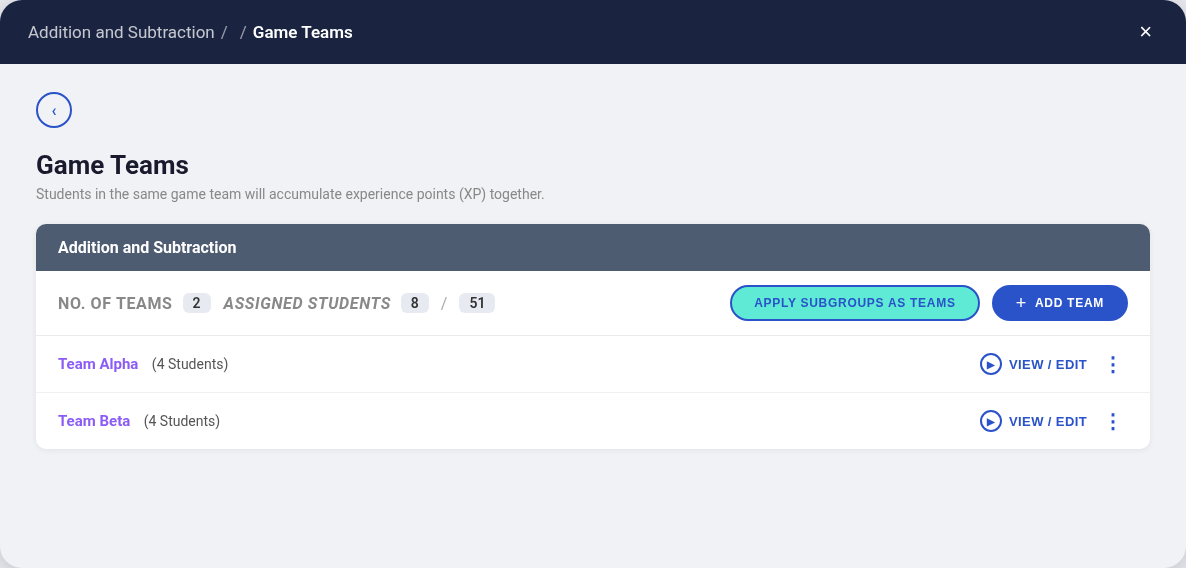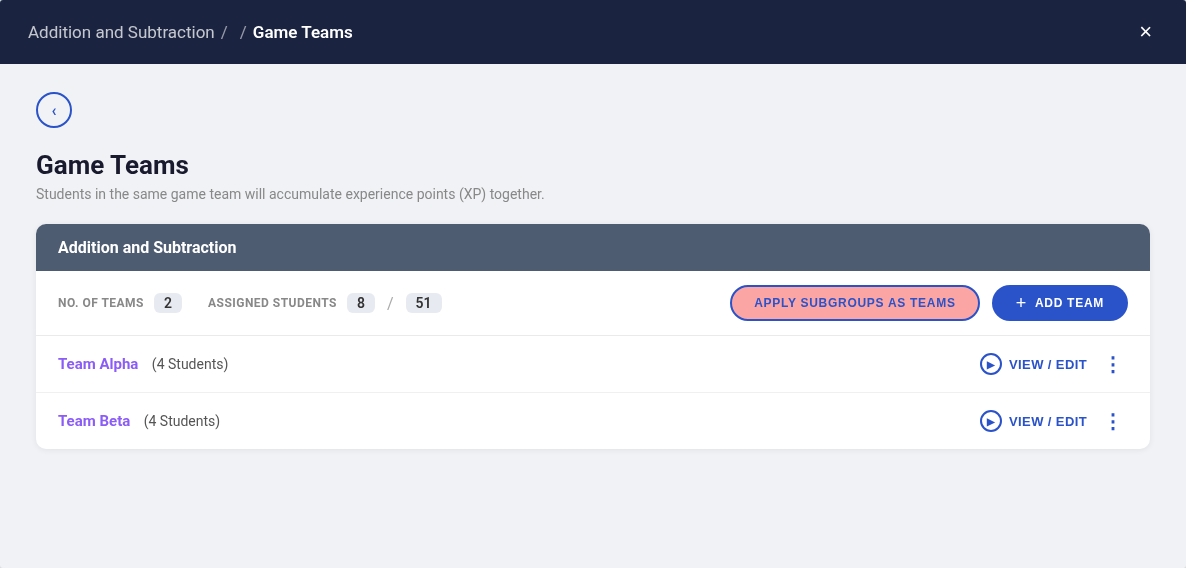--- a/index.html
+++ b/index.html
@@ -8,21 +8,21 @@
       background: #e8eaf0;
       display: flex;
       align-items: center;
       justify-content: center;
       min-height: 100vh;
     }
     .modal {
       width: 1186px;
       min-height: 568px;
       background: #f0f2f5;
-      border-radius: 3px;
+      border-radius: 22px;
       overflow: hidden;
       box-shadow: 0 4px 24px rgba(0,0,0,0.18);
       display: flex;
       flex-direction: column;
     }
     .modal-header {
       background: #1a2340;
       color: white;
       padding: 18px 28px;
       display: flex;
@@ -115,21 +115,21 @@
       border-bottom: 1px solid #eaeaea;
       gap: 18px;
     }
     .teams-meta {
       display: flex;
       align-items: center;
       gap: 10px;
       flex: 1;
     }
     .meta-label {
-      font-size: 12px;
+      font-size: 16px;
       font-weight: 700;
       color: #888;
       letter-spacing: 0.04em;
       text-transform: uppercase;
     }
     .meta-badge {
       background: #e8eaf2;
       color: #333;
       border-radius: 6px;
       padding: 2px 10px;
@@ -141,21 +141,21 @@
       font-size: 16px;
       margin: 0 2px;
     }
     .controls-right {
       display: flex;
       align-items: center;
       gap: 12px;
     }
     .btn-outline {
       border: 2px solid #2a52c9;
-      background: #fca5a5;
+      background: #5eead4;
       color: #2a52c9;
       border-radius: 24px;
       padding: 9px 22px;
       font-size: 12px;
       font-weight: 700;
       letter-spacing: 0.06em;
       cursor: pointer;
       text-transform: uppercase;
     }
     .btn-primary {
@@ -266,21 +266,21 @@
     <div class="assignment-card">
 
       <div class="assignment-card-header">
         <span>Addition and Subtraction</span>
       </div>
 
       <div class="teams-controls">
         <div class="teams-meta">
           <span class="meta-label">NO. OF TEAMS</span>
           <span class="meta-badge">2</span>
-          <span class="meta-label" style="margin-left:16px;">ASSIGNED STUDENTS</span>
+          <span class="meta-label" style="margin-left:3px;font-style:italic;">ASSIGNED STUDENTS</span>
           <span class="meta-badge">8</span>
           <span class="meta-divider">/</span>
           <span class="meta-badge">51</span>
         </div>
         <div class="controls-right">
           <button class="btn-outline">APPLY SUBGROUPS AS TEAMS</button>
           <button class="btn-primary">
             <span class="plus">+</span>
             <span>ADD TEAM</span>
           </button>

